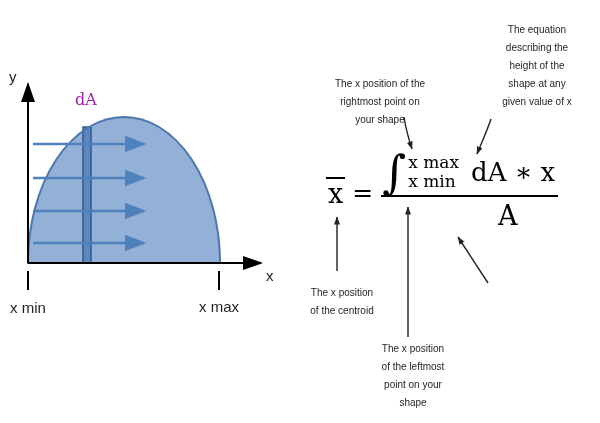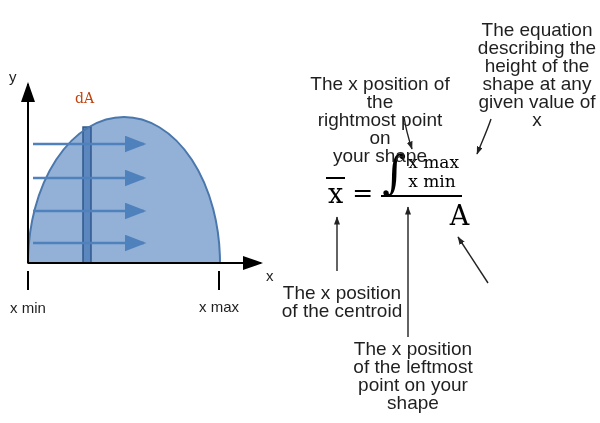--- a/index.html
+++ b/index.html
@@ -19,29 +19,29 @@
   .axis-label {
     position: absolute;
     font-size: 15px;
     color: #1f1f1f;
     white-space: nowrap;
   }
   .da-label {
     position: absolute;
     left: 75px; top: 90px;
     font-family: "DejaVu Serif", serif;
-    font-size: 14px;
-    color: #c2410c;
+    font-size: 16px;
+    color: #a21caf;
   }
 
   
   .note {
     position: absolute;
     text-align: center;
-    font-size: 19px;
+    font-size: 10px;
     line-height: 18px;
     white-space: pre-line;
     color: #1f1f1f;
   }
   .note-rightmost   { left: 305px; top: 75px;  width: 150px; }
   .note-height-eq   { left: 476px; top: 21px;  width: 122px; }
   .note-centroid    { left: 272px; top: 284px; width: 140px; }
   .note-leftmost    { left: 343px; top: 340px; width: 140px; }
   .note-total-area  { left: 452px; top: 283px; width: 140px; }
 
@@ -162,20 +162,21 @@
   <div class="equation">
     <span class="xbar">x</span>
     <span class="eq-sign">=</span>
     <span class="fraction">
       <span class="numerator">
         <span class="integral-sign">∫</span>
         <span class="bounds">
           <span>x max</span>
           <span>x min</span>
         </span>
+        <span class="integrand">dA ∗ x</span>
       </span>
       <span class="denominator">A</span>
     </span>
   </div>
 
   <div class="note note-rightmost">The x position of the
 rightmost point on
 your shape</div>
   <div class="note note-height-eq">The equation
 describing the

